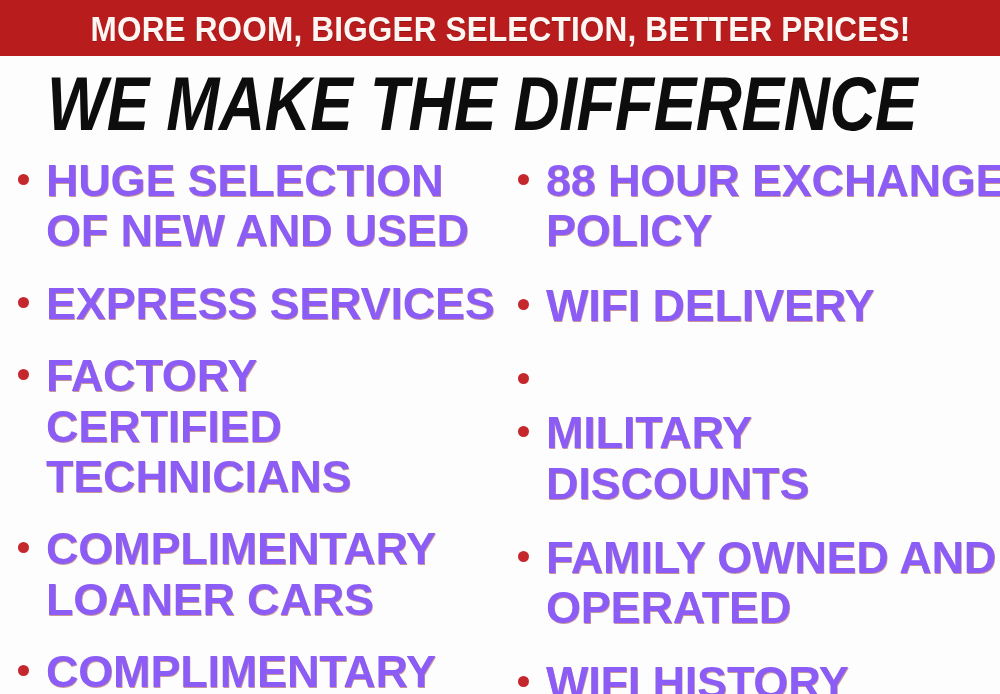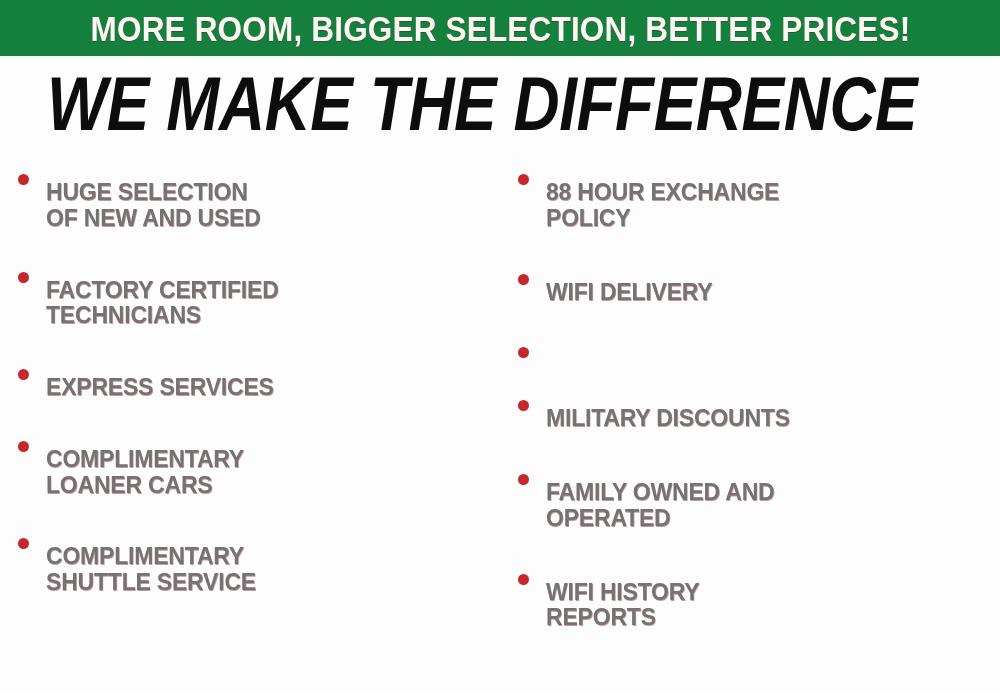--- a/index.html
+++ b/index.html
@@ -14,21 +14,21 @@
     position:relative;
     width:1000px; height:694px;
     background:#fdfdfd;
   }
 
   
   .banner{
     position:absolute;
     left:0; top:0;
     width:1000px; height:56px;
-    background:#15803d;
+    background:#b91c1c;
     display:flex;
     align-items:center;
     justify-content:center;
   }
   .banner-text{
     color:#fdf6f2;
     font-family:"Liberation Sans", sans-serif;
     font-weight:bold;
     font-size:35px;
     letter-spacing:0.2px;
@@ -81,29 +81,28 @@
   }
   .bullet-dot{
     flex:0 0 auto;
     width:11px; height:11px;
     border-radius:50%;
     background:#c4282d;
     margin-top:18px;
     margin-right:17px;
   }
   .bullet-text{
-    color:#737373;
+    color:#8b5cf6;
     font-family:"Liberation Sans", sans-serif;
     font-weight:bold;
-    font-size:23px;
+    font-size:45px;
     line-height:1.12;
     letter-spacing:-0.2px;
     white-space:pre-line;
     text-shadow:0.6px 0.6px 0 rgba(140,24,30,0.45);
-    margin-top:24px;
   }
   
   .col-right .bullet-text{ white-space:pre-line; }
   .col-right .bullet-item{ margin-bottom:24px; }
 </style>
 </head>
 <body>
 
 <div class="page">
 
@@ -120,27 +119,27 @@
     <div class="col col-left">
 
       <div class="bullet-item">
         <span class="bullet-dot"></span>
         <span class="bullet-text">HUGE SELECTION
 OF NEW AND USED</span>
       </div>
 
       <div class="bullet-item">
         <span class="bullet-dot"></span>
-        <span class="bullet-text">FACTORY CERTIFIED
-TECHNICIANS</span>
+        <span class="bullet-text">EXPRESS SERVICES</span>
       </div>
 
       <div class="bullet-item">
         <span class="bullet-dot"></span>
-        <span class="bullet-text">EXPRESS SERVICES</span>
+        <span class="bullet-text">FACTORY CERTIFIED
+TECHNICIANS</span>
       </div>
 
       <div class="bullet-item">
         <span class="bullet-dot"></span>
         <span class="bullet-text">COMPLIMENTARY
 LOANER CARS</span>
       </div>
 
       <div class="bullet-item">
         <span class="bullet-dot"></span>

